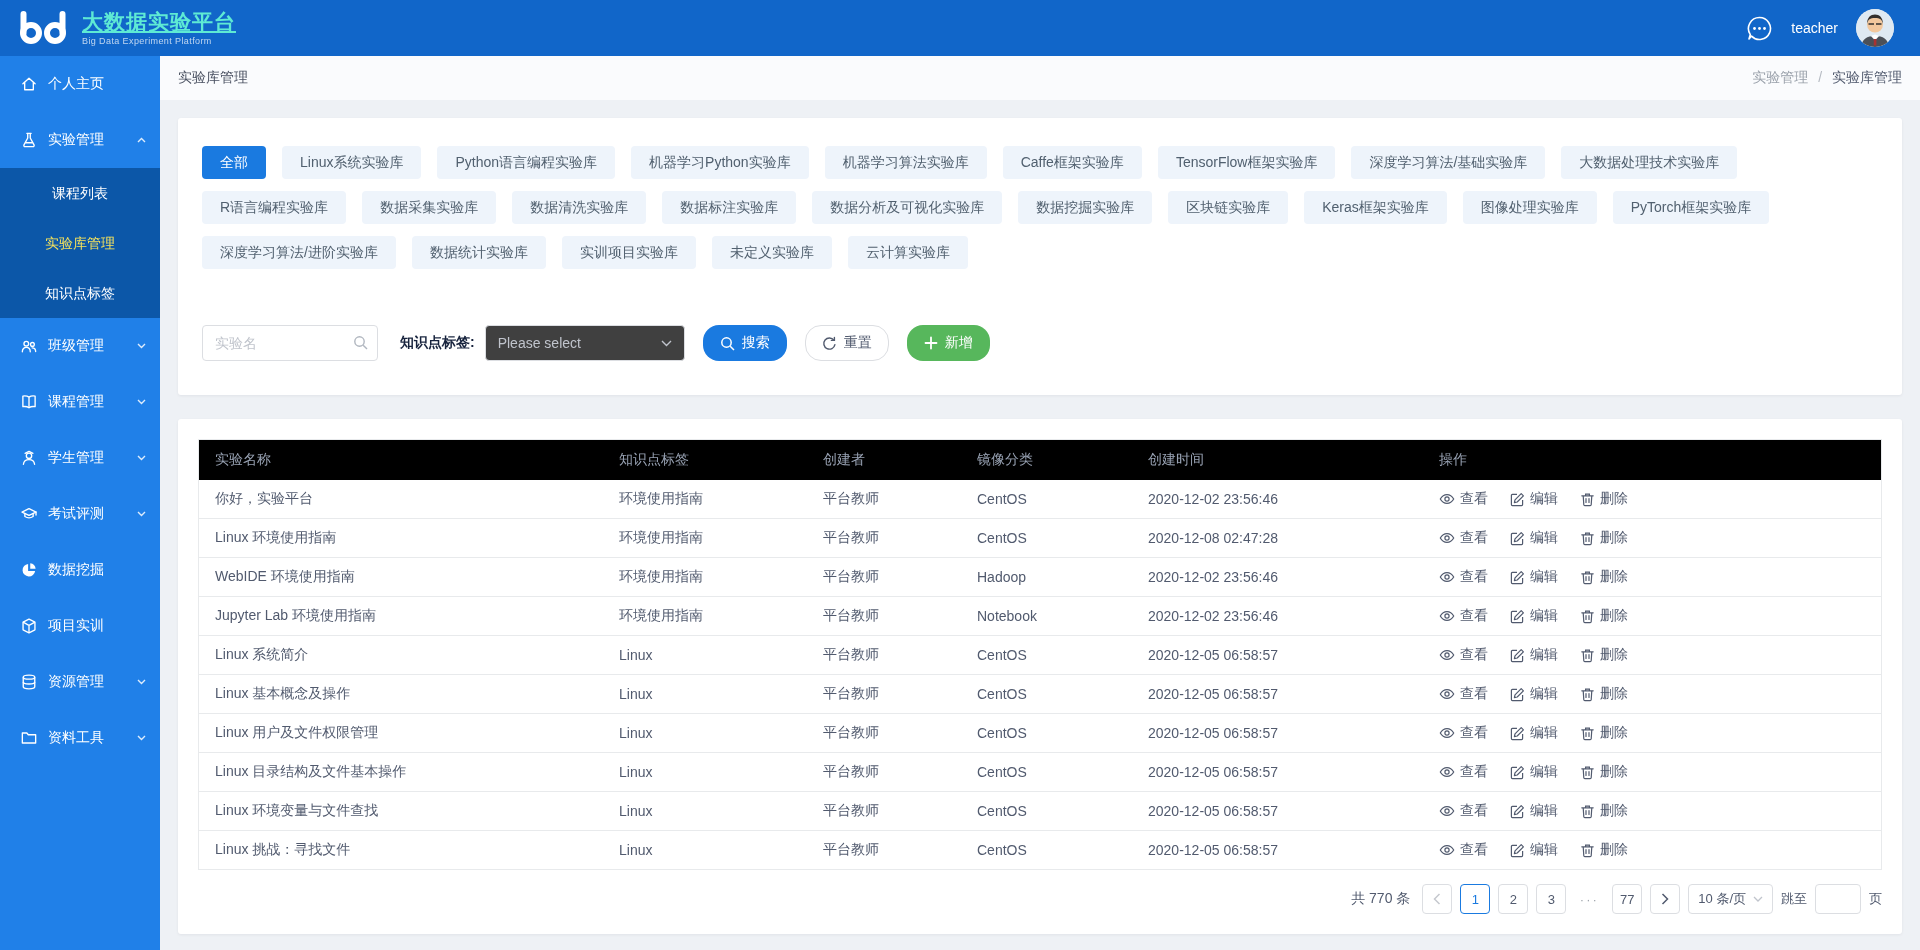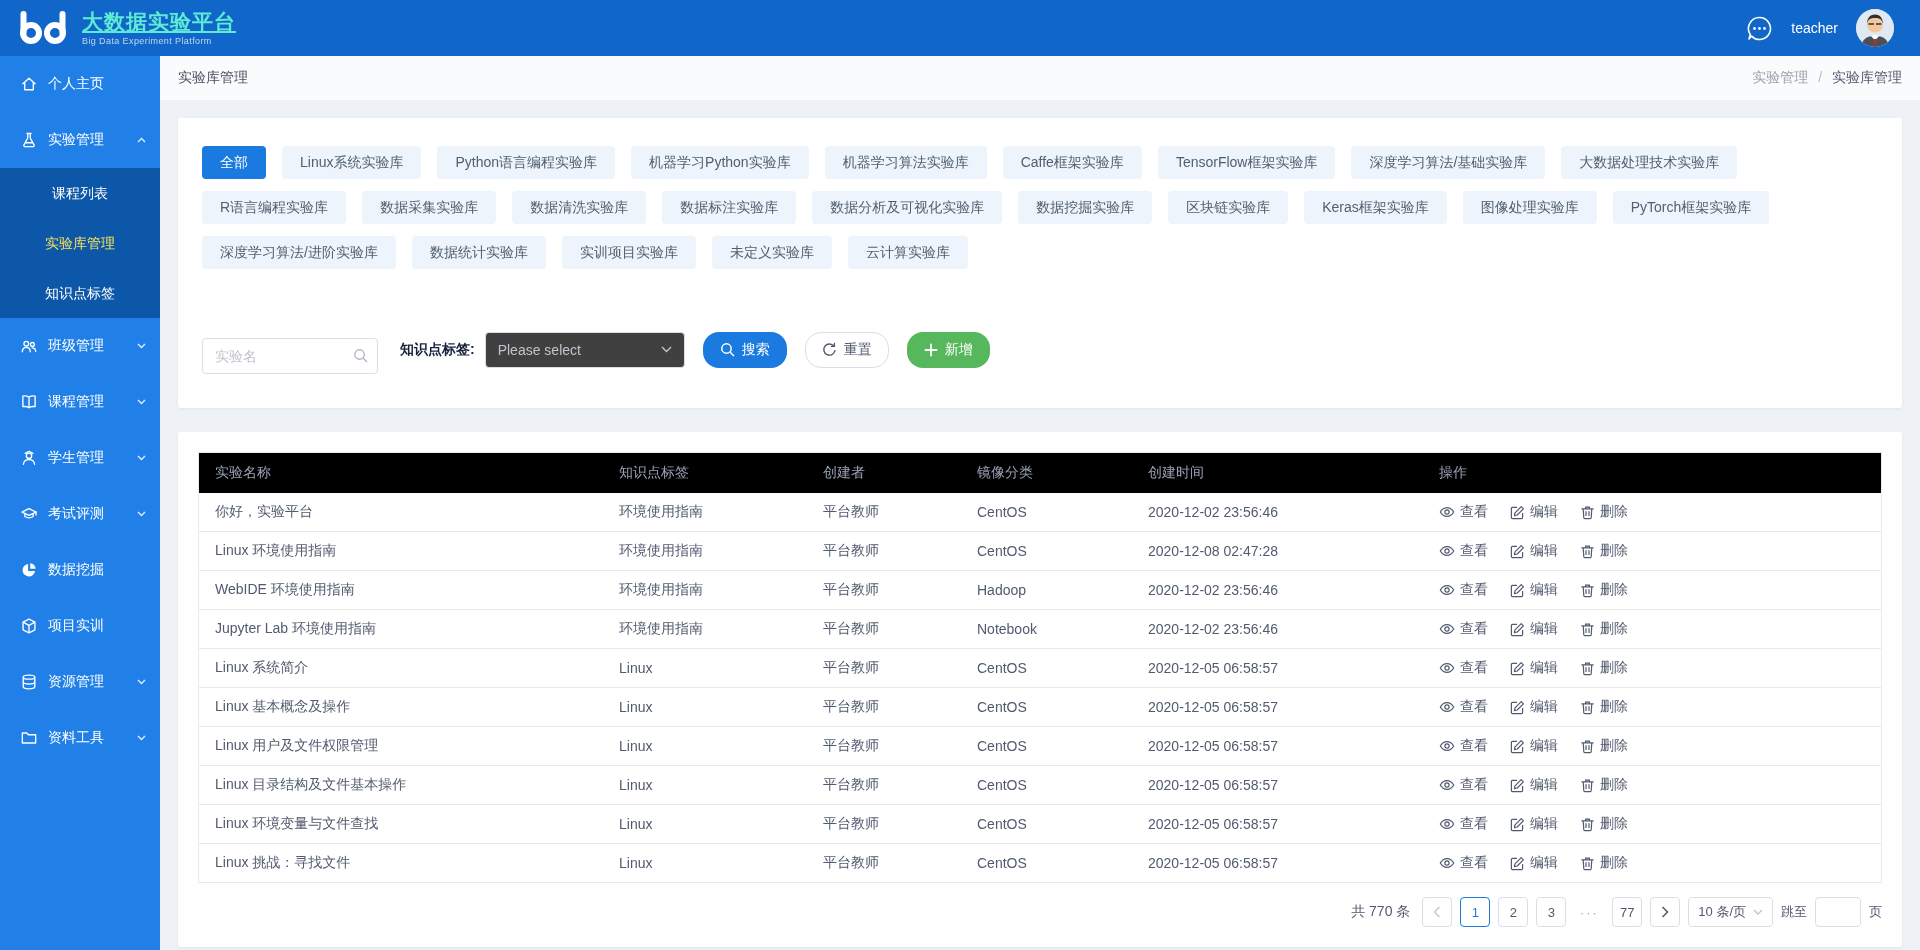--- a/index.html
+++ b/index.html
@@ -37,21 +37,21 @@
   .crumb.current { color:#515a6e; cursor:default; }
   .content { padding:0 18px; flex:1; min-height:0; }
   .card { background:#fff; border-radius:3px; box-shadow:0 1px 3px rgba(0,21,41,.06); }
 
   
   .filter-card { margin-top:18px; padding:28px 24px 34px; }
   .tag-row { display:flex; gap:16px; margin-bottom:12px; flex-wrap:nowrap; }
   .tag { height:33px; padding:0 18px; background:#eef4fb; color:#51606f; border:none; border-radius:4px; font-size:14px; cursor:pointer; white-space:nowrap; font-family:inherit; }
   .tag.active { background:#1a7ae0; color:#fff; }
   .search-row { margin-top:56px; display:flex; align-items:center; }
-  .input-wrap { position:relative; width:176px;margin-top:13px; }
+  .input-wrap { position:relative; width:176px; }
   .input-wrap input { width:100%; height:36px; border:1px solid #dcdee2; border-radius:4px; padding:0 32px 0 12px; font-size:14px; color:#495060; outline:none; font-family:inherit; }
   .input-wrap input::placeholder { color:#c0c4cc; }
   .input-search-ic { position:absolute; right:10px; top:10px; color:#b0b6bf; display:flex; }
   .field-label { font-size:14px; font-weight:bold; color:#17233d; margin-left:22px; white-space:nowrap; }
   .select { width:200px; height:36px; border:1px solid #dcdee2; border-radius:4px; display:flex; align-items:center; justify-content:space-between; padding:12px 12px; margin-left:10px; cursor:pointer; background:#404040; }
   .select-placeholder { color:#c0c4cc; font-size:14px; }
   .btn { height:36px; border-radius:16px; padding:0 16px; font-size:14px; display:inline-flex; align-items:center; gap:7px; cursor:pointer; border:1px solid transparent; margin-left:18px; white-space:nowrap; font-family:inherit; }
   .btn.primary { background:#1a7ae0; color:#fff; }
   .btn.plain { background:#fff; border-color:#dcdee2; color:#515a6e; }
   .btn.success { background:#57b75c; color:#fff; }

